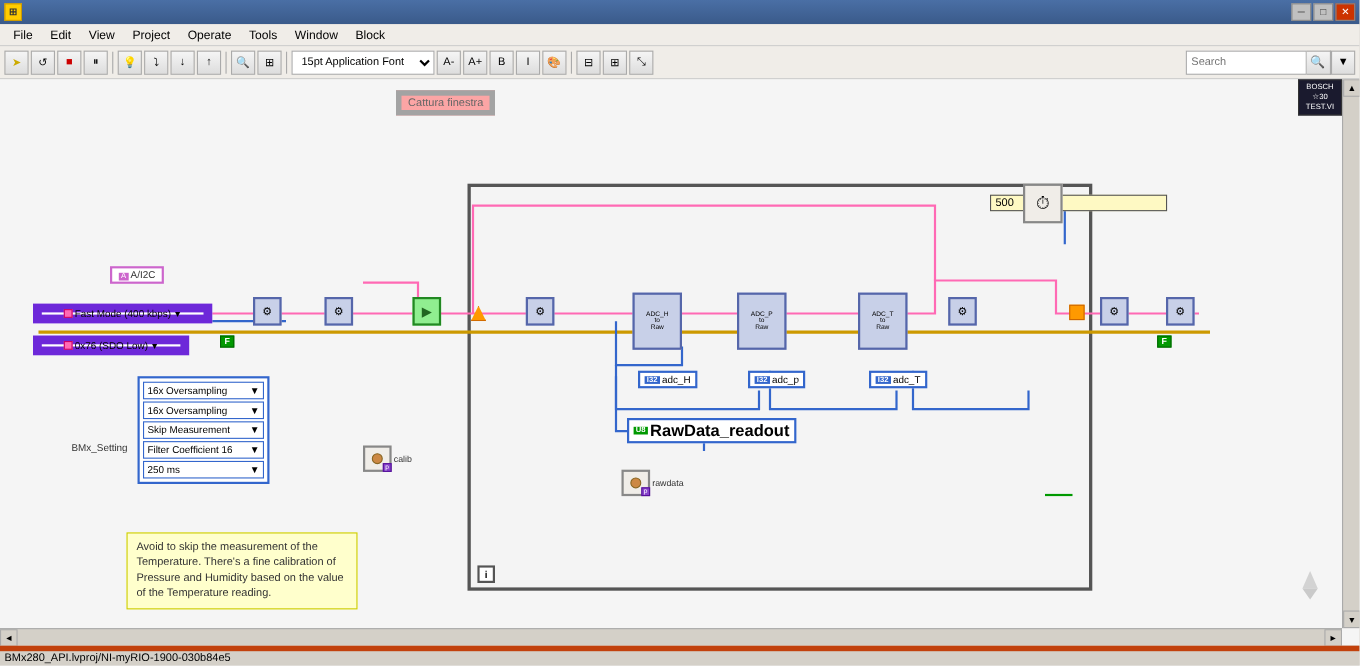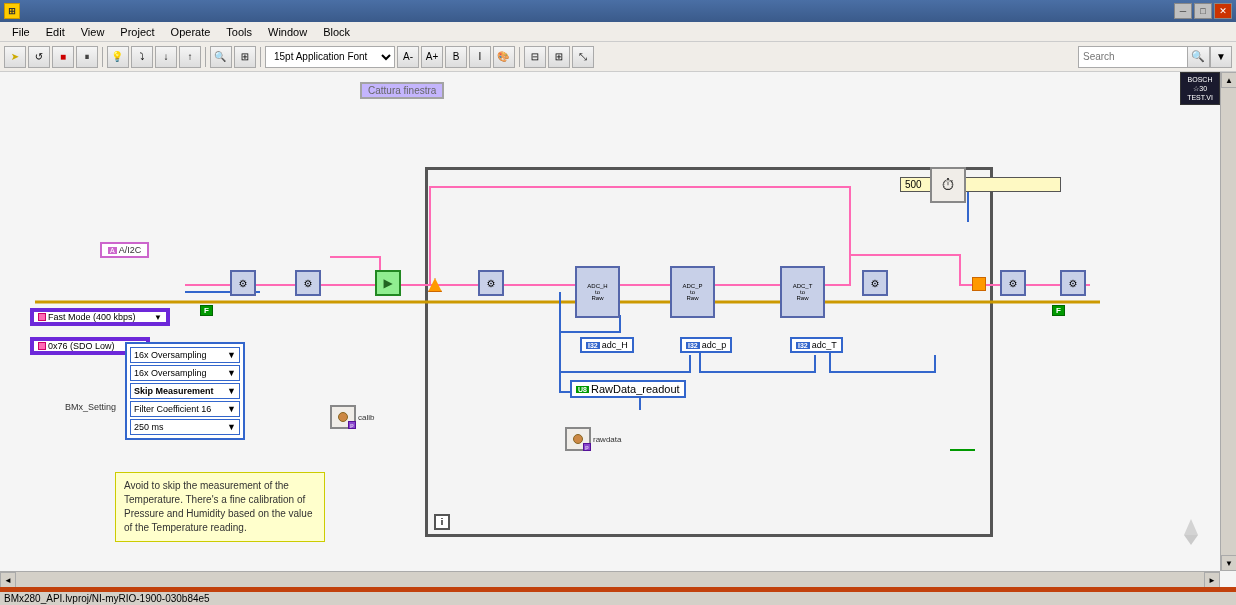--- a/index.html
+++ b/index.html
@@ -203,30 +203,29 @@
       position: absolute;
       left: 425px;
       top: 90px;
       width: 570px;
       height: 375px;
       border: 3px solid #555;
       background: transparent;
     }
 
     .combo-box {
-      border: 4px solid #6d28d9;
+      border: 8px solid #6d28d9;
       background: white;
-      padding: 1px 4px;
+      padding: 1px 20px;
       font-size: 10px;
       display: flex;
       align-items: center;
       gap: 2px;
       min-width: 100px;
       height: 18px;
-      margin-top: 32px;
     }
     .combo-box .pink-sq {
       width: 8px;
       height: 8px;
       background: #ff69b4;
       border: 1px solid #cc0066;
       flex-shrink: 0;
     }
     .combo-box .arrow {
       margin-left: auto;
@@ -441,21 +440,21 @@
 </div>
 
 <div id="canvas-area">
 
   <div id="bosch-logo">
     <div>BOSCH</div>
     <div>☆30</div>
     <div>TEST.VI</div>
   </div>
 
-  <div style="position:absolute; left:360px; top:10px; font-size:10px; color:#666; background:#c4b5fd; padding:1px 6px; border:2px solid #a3a3a3;">Cattura finestra</div>
+  <div style="position:absolute; left:360px; top:10px; font-size:10px; color:#666; background:#fca5a5; padding:1px 6px; border:5px solid #a3a3a3;">Cattura finestra</div>
 
   <div id="main-loop" style="position:absolute; left:425px; top:95px; width:568px; height:370px; border:3px solid #555; background:rgba(240,240,240,0.1);">
 
     <div style="position:absolute; bottom:4px; left:6px; background:white; border:2px solid #555; width:16px; height:16px; display:flex; align-items:center; justify-content:center; font-size:9px; font-weight:bold;">i</div>
   </div>
 
   <svg id="wire-overlay">
 
     <polyline class="pink-wire" points="185,213 260,213 260,213 850,213 850,183 960,183 960,213 1090,213"></polyline>
 
@@ -503,21 +502,21 @@
   <div class="bmx-setting-group" style="left:125px; top:270px;">
     <div class="setting-dropdown">
       <span style="font-size:9px;">16x Oversampling</span>
         <span>▼</span>
     </div>
     <div class="setting-dropdown">
       <span style="font-size:9px;">16x Oversampling</span>
         <span>▼</span>
     </div>
     <div class="setting-dropdown">
-      <span style="font-size:9px;font-weight:bold;">Skip Measurement</span>
+      <span style="font-size:9px;">Skip Measurement</span>
         <span>▼</span>
     </div>
     <div class="setting-dropdown">
       <span style="font-size:9px;">Filter Coefficient 16</span>
         <span>▼</span>
     </div>
     <div class="setting-dropdown">
       <span style="font-size:9px;">250 ms</span>
         <span>▼</span>
     </div>
@@ -564,21 +563,21 @@
     <span style="font-size:9px;">adc_p</span>
   </div>
 
   <div class="indicator-box" style="position:absolute; left:790px; top:265px;">
     <span class="i32-badge">I32</span>
     <span style="font-size:9px;">adc_T</span>
   </div>
 
   <div class="indicator-box" style="position:absolute; left:570px; top:308px;">
     <span class="u8-badge">U8</span>
-    <span style="font-size:11px;">RawData_readout</span>
+    <span style="font-size:15px;font-weight:bold;">RawData_readout</span>
   </div>
 
   <div style="position:absolute; left:330px; top:333px; display:flex; align-items:center; gap:2px;">
     <div style="width:26px; height:24px; background:#f0ede8; border:2px solid #888; display:flex; align-items:center; justify-content:center; position:relative;">
       <div style="width:10px; height:10px; background:#cc8844; border:1px solid #886622; border-radius:50%;"></div>
       <div style="position:absolute; bottom:-2px; right:-2px; width:8px; height:8px; background:#8844cc; border:1px solid #551199; font-size:6px; display:flex; align-items:center; justify-content:center; color:white;">p</div>
     </div>
     <span style="font-size:8px; color:#333;">calib</span>
   </div>
 
@@ -588,21 +587,21 @@
       <div style="position:absolute; bottom:-2px; right:-2px; width:8px; height:8px; background:#8844cc; border:1px solid #551199; font-size:6px; display:flex; align-items:center; justify-content:center; color:white;">p</div>
     </div>
     <span style="font-size:8px; color:#333;">rawdata</span>
   </div>
 
   <div id="const-500" style="position:absolute; left:900px; top:105px; background:#fef9c3; border:1px solid #555; padding:1px 4px; font-size:10px;">500</div>
 
   <div style="position:absolute; left:930px; top:95px; width:36px; height:36px; background:#f0ede8; border:2px solid #888; display:flex; align-items:center; justify-content:center; font-size:16px;">⏱</div>
 
 
-  <div id="tooltip-box" style="position:absolute; left:115px; top:400px;">
+  <div id="tooltip-box" style="position:absolute; left:115px; top:412px;">
     <span>Avoid to skip the measurement of the Temperature. There's a fine calibration of Pressure and Humidity based on the value of the Temperature reading.</span>
   </div>
 
   <div id="ni-watermark" style="position:absolute; right:30px; bottom:35px; text-align:right; opacity:0.45;">
     <div style="display:flex; align-items:flex-start; justify-content:flex-end; gap:6px;">
       <svg width="30" height="35" viewBox="0 0 30 35" style="opacity:0.6;">
         <path d="M15,2 L8,18 L22,18 Z" fill="#777"></path>
         <path d="M8,18 L15,28 L22,18 Z" fill="#555"></path>
       </svg>
     </div>

